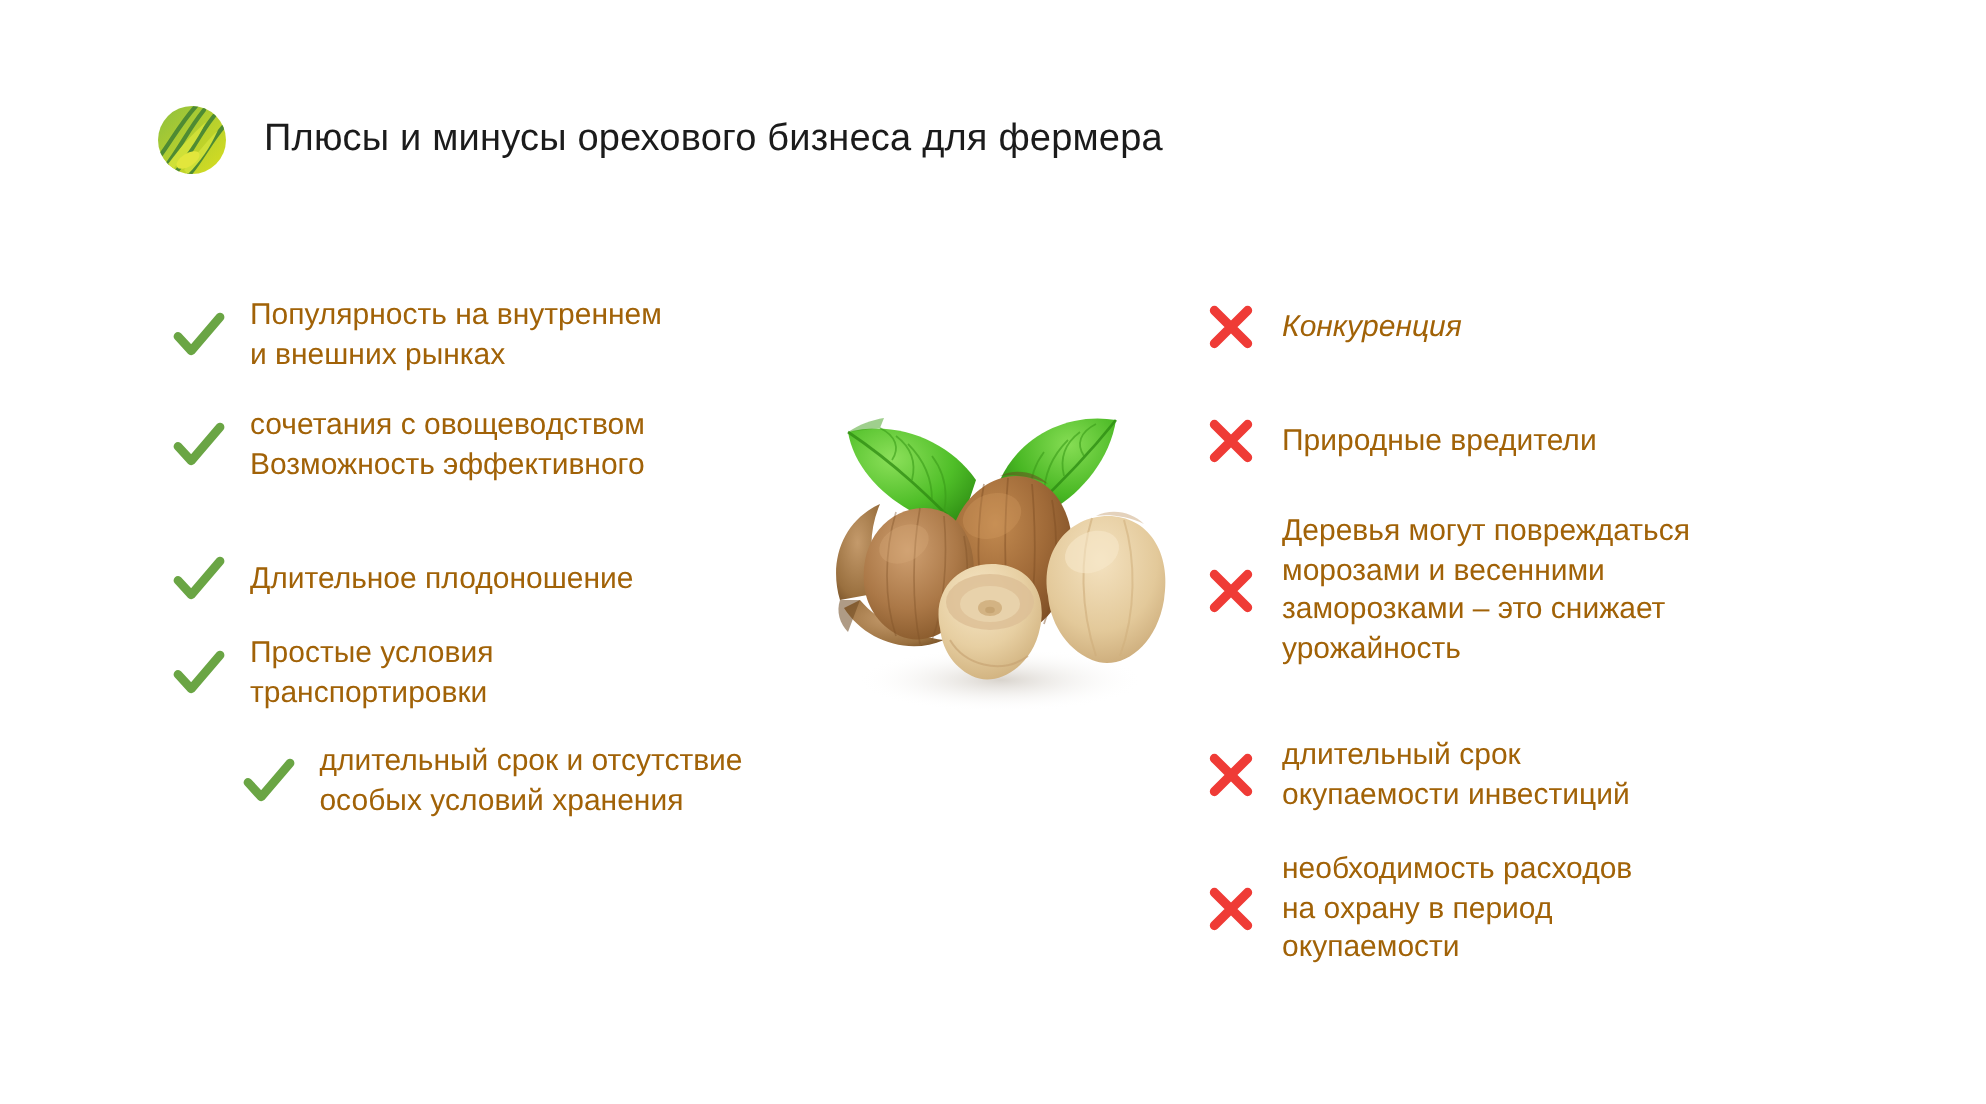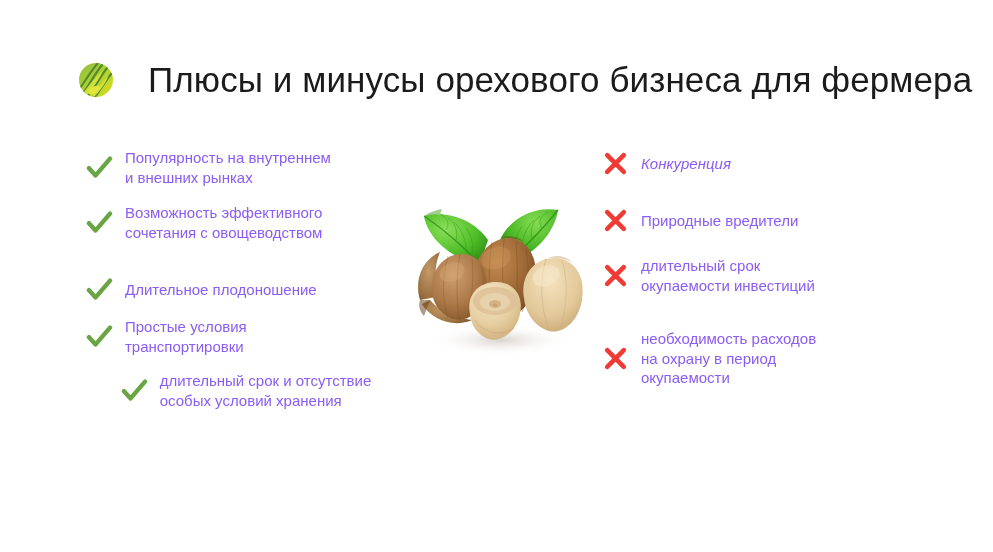--- a/index.html
+++ b/index.html
@@ -27,27 +27,26 @@
     align-items: center;
     gap: 18px;
   }
   .logo-mark {
     width: 36px;
     height: 36px;
     flex: 0 0 36px;
     display: block;
   }
   .page-title {
-    font-size: 35px;
+    font-size: 19px;
     line-height: 34px;
     color: #1b1b1b;
     font-weight: 400;
     letter-spacing: 0.1px;
     white-space: nowrap;
-    margin-left: 16px;
   }
 
   
   .col {
     position: absolute;
     top: 148px;
   }
   .col-pros { left: 86px; width: 320px; }
   .col-cons { left: 602px; width: 330px; }
 
@@ -58,21 +57,21 @@
   }
   .item-icon {
     flex: 0 0 27px;
     width: 27px;
     height: 27px;
     display: block;
   }
   .item-text {
     font-size: 15px;
     line-height: 19.5px;
-    color: #8b5cf6;
+    color: #a16207;
     font-weight: 400;
   }
   .item-text .l { display: block; white-space: nowrap; }
 
   
   .col-pros .item:nth-child(1) { margin-top: 0px; }
   .col-pros .item:nth-child(2) { margin-top: 16px; }
   .col-pros .item:nth-child(3) { margin-top: 34px; }
   .col-pros .item:nth-child(4) { margin-top: 14px; }
   .col-pros .item:nth-child(5) { margin-top: 15px; justify-content: center; }
@@ -138,22 +137,22 @@
         <div class="item-text">
           <span class="l">Популярность на внутреннем</span>
           <span class="l">и внешних рынках</span>
         </div>
       </div>
       <div class="item">
         <span class="item-icon"><svg viewBox="0 0 27 27" width="27" height="27" aria-hidden="true">
             <path d="M3 14.2 L9.6 21.4 L24 4.6" fill="none" stroke="#6aa544" stroke-width="4.4" stroke-linecap="round" stroke-linejoin="round"></path>
           </svg></span>
         <div class="item-text">
+          <span class="l">сочетания с овощеводством</span>
           <span class="l">Возможность эффективного</span>
-          <span class="l">сочетания с овощеводством</span>
         </div>
       </div>
       <div class="item">
         <span class="item-icon"><svg viewBox="0 0 27 27" width="27" height="27" aria-hidden="true">
             <path d="M3 14.2 L9.6 21.4 L24 4.6" fill="none" stroke="#6aa544" stroke-width="4.4" stroke-linecap="round" stroke-linejoin="round"></path>
           </svg></span>
         <div class="item-text">
           <span class="l">Длительное плодоношение</span>
         </div>
       </div>
@@ -185,20 +184,31 @@
         <div class="item-text">
           <span class="l">Конкуренция</span>
         </div>
       </div>
       <div class="item">
         <span class="item-icon"><svg viewBox="0 0 27 27" width="27" height="27" aria-hidden="true">
             <path d="M5.2 5.2 L21.8 21.8 M21.8 5.2 L5.2 21.8" fill="none" stroke="#ef3b36" stroke-width="4.6" stroke-linecap="round"></path>
           </svg></span>
         <div class="item-text">
           <span class="l">Природные вредители</span>
+        </div>
+      </div>
+      <div class="item">
+        <span class="item-icon"><svg viewBox="0 0 27 27" width="27" height="27" aria-hidden="true">
+            <path d="M5.2 5.2 L21.8 21.8 M21.8 5.2 L5.2 21.8" fill="none" stroke="#ef3b36" stroke-width="4.6" stroke-linecap="round"></path>
+          </svg></span>
+        <div class="item-text">
+          <span class="l">Деревья могут повреждаться</span>
+          <span class="l">морозами и весенними</span>
+          <span class="l">заморозками – это снижает</span>
+          <span class="l">урожайность</span>
         </div>
       </div>
       <div class="item">
         <span class="item-icon"><svg viewBox="0 0 27 27" width="27" height="27" aria-hidden="true">
             <path d="M5.2 5.2 L21.8 21.8 M21.8 5.2 L5.2 21.8" fill="none" stroke="#ef3b36" stroke-width="4.6" stroke-linecap="round"></path>
           </svg></span>
         <div class="item-text">
           <span class="l">длительный срок</span>
           <span class="l">окупаемости инвестиций</span>
         </div>

